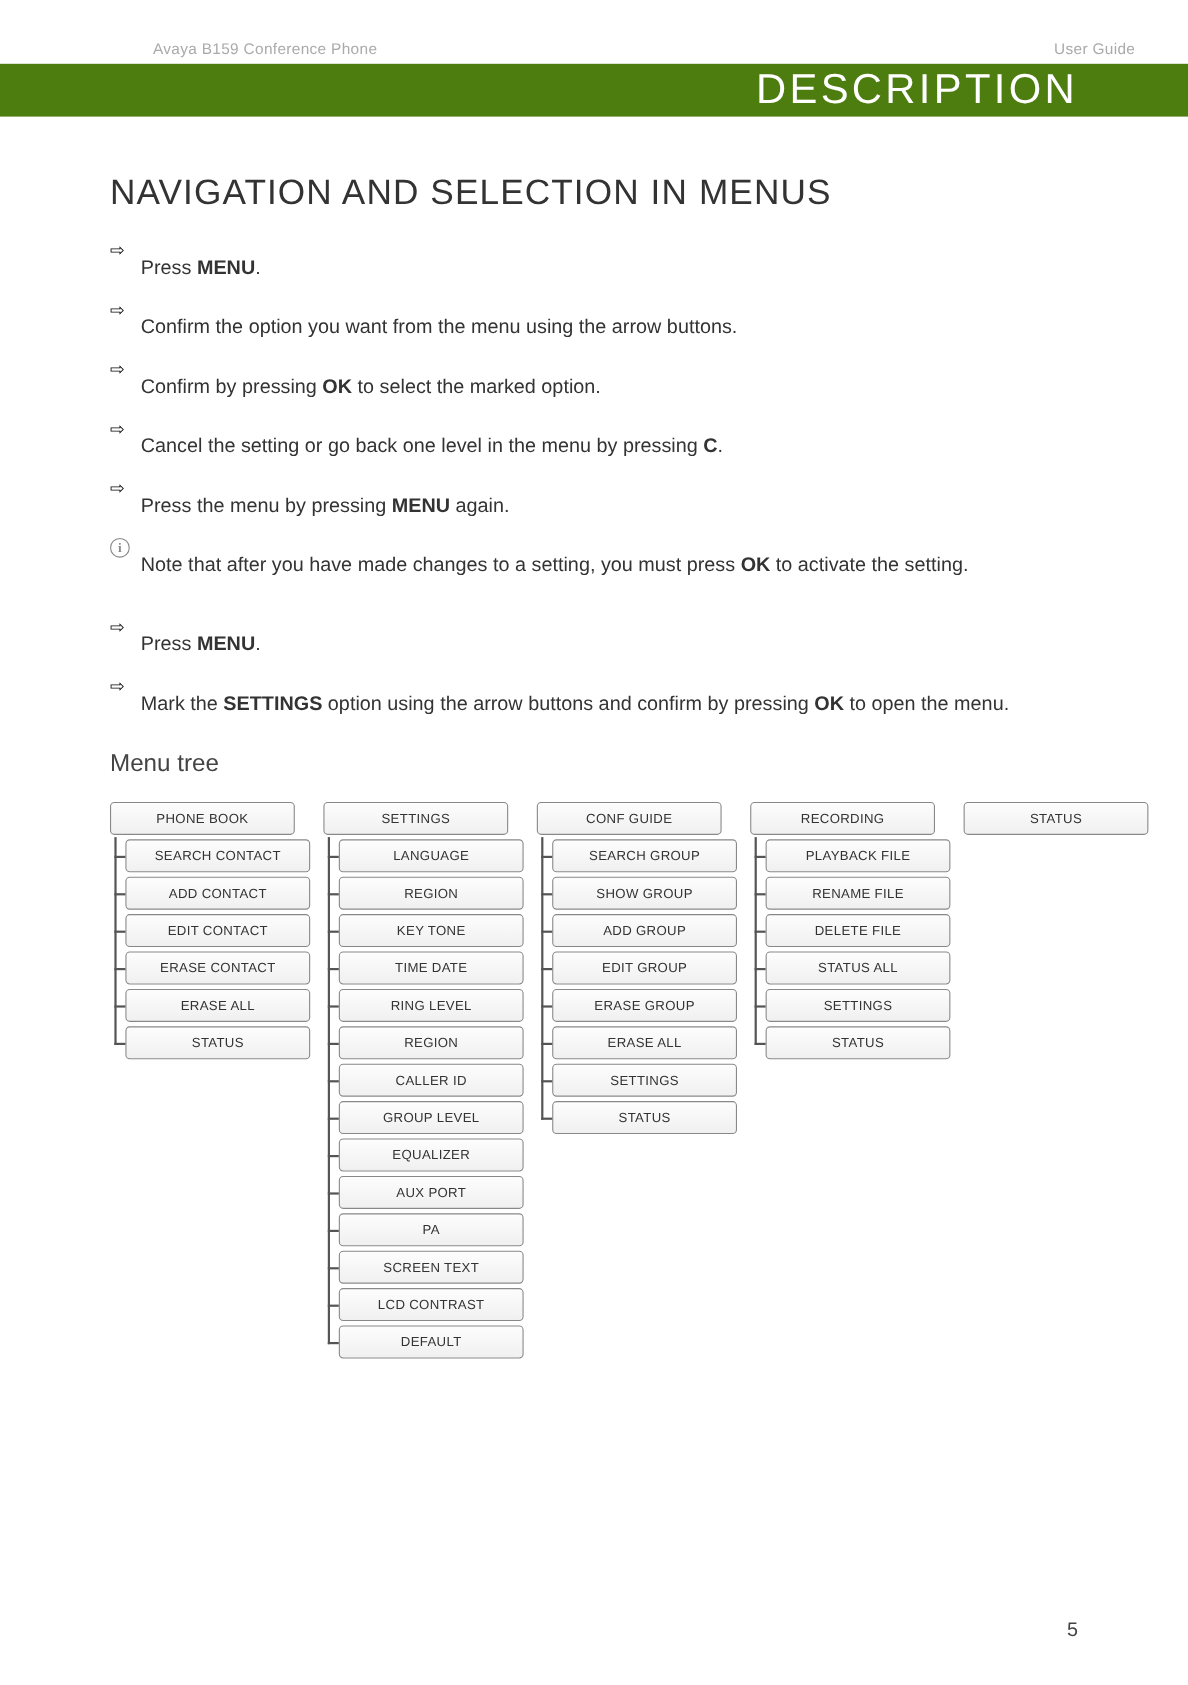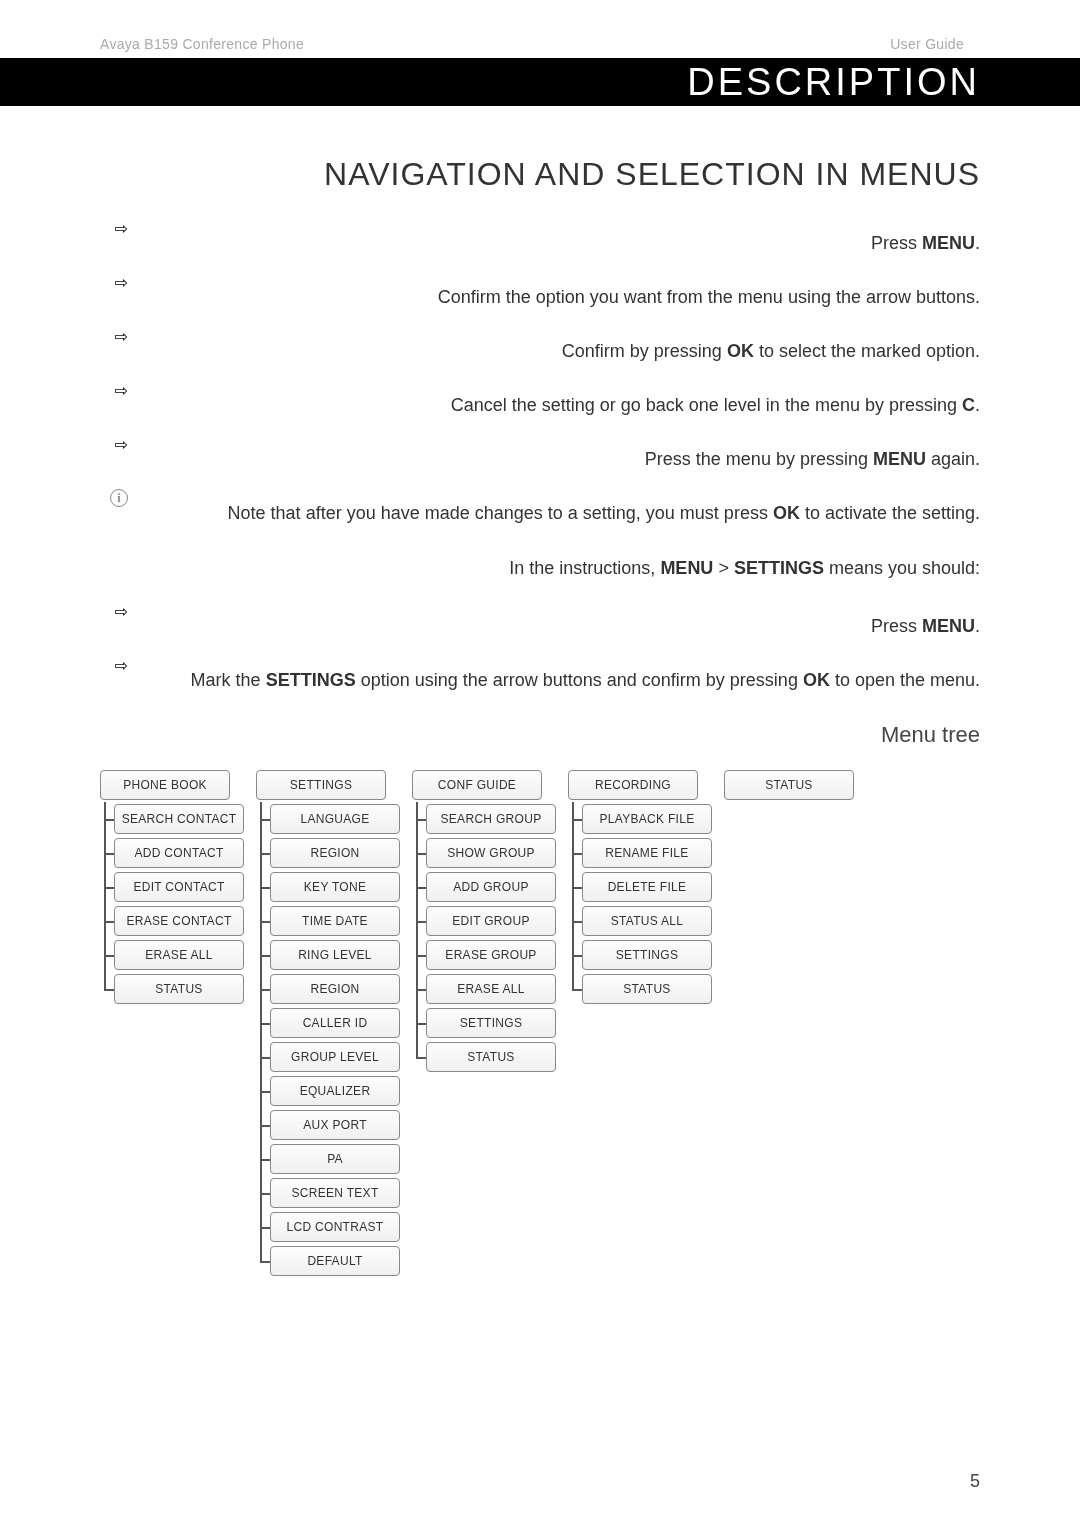--- a/index.html
+++ b/index.html
@@ -1,33 +1,33 @@
 <!DOCTYPE html>
 <html><head>
 <meta charset="utf-8">
 <style>
   * { box-sizing: border-box; margin: 0; padding: 0; }
   html, body { width: 1080px; background: #fff; font-family: Arial, Helvetica, sans-serif; color: #333; }
   .page { width: 1080px; min-height: 1532px; position: relative; }
-  .top-header { display: flex; justify-content: space-between; padding: 36px 116px 6px 100px; font-size: 14px; color: #aaa; letter-spacing: 0.3px; }
-  .band { background: #000000; height: 48px; display: flex; align-items: center; justify-content: flex-end; padding: 0 100px; }
+  .top-header { display: flex; justify-content: space-between; padding: 36px 48px 6px 100px; font-size: 14px; color: #aaa; letter-spacing: 0.3px; margin-left: 39px; }
+  .band { background: #4d7c0f; height: 48px; display: flex; align-items: center; justify-content: flex-end; padding: 0 100px; }
   .band-title { color: #fff; font-size: 38px; font-weight: 300; letter-spacing: 3px; font-stretch: condensed; }
-  .content { padding: 50px 100px 0 100px; text-align: right; }
+  .content { padding: 50px 100px 0 100px; }
   h1.main { font-size: 32px; font-weight: 400; letter-spacing: 1px; color: #333; margin-bottom: 20px; }
   .instr-list { list-style: none; margin-bottom: 28px; }
   .instr-list li { display: flex; align-items: flex-start; margin-bottom: 10px; font-size: 18px; line-height: 1.5; color: #333; }
   .instr-list li .marker { width: 28px; flex: 0 0 28px; color: #444; }
   .instr-list li .text { flex: 1; margin-top: 17px; }
   .instr-list li .text b, .para b { font-weight: 700; }
   .subhead { font-size: 22px; font-weight: 400; color: #444; margin-bottom: 12px; }
   .para { font-size: 18px; line-height: 1.5; margin-bottom: 14px; color: #333; }
   .tree-area { display: flex; gap: 12px; padding-top: 10px; }
   .col { display: flex; flex-direction: column; align-items: flex-start; }
   .node {
-    width: 130px; height: 30px; border: 1px solid #888; border-radius: 4px;
+    width: 168px; height: 30px; border: 1px solid #888; border-radius: 4px;
     display: flex; align-items: center; justify-content: center;
     font-size: 12px; letter-spacing: 0.3px; color: #333;
     background: linear-gradient(#fdfdfd, #f0f0f0);
     margin-bottom: 4px;
   }
   .node.head { margin-left: 0; }
   .subnodes { position: relative; padding-left: 14px; }
   .subnodes::before {
     content: ""; position: absolute; left: 4px; top: -2px; bottom: 17px;
     width: 2px; background: #555;
@@ -82,23 +82,20 @@
       <li>
         <span class="marker"><span class="arrow-icon">⇨</span></span>
         <span class="text"><span>Press the menu by pressing </span><b>MENU</b><span> again.</span></span>
       </li>
       <li>
         <span class="marker"><span class="info-icon">i</span></span>
         <span class="text"><span>Note that after you have made changes to a setting, you must press </span><b>OK</b><span> to activate the setting.</span></span>
       </li>
     </ul>
 
-    <p class="para">
-      <span>In the instructions,  </span><b>MENU</b><span> &gt; </span><b>SETTINGS</b><span> means you should:</span>
-    </p>
 
     <ul class="instr-list">
       <li>
         <span class="marker"><span class="arrow-icon">⇨</span></span>
         <span class="text"><span>Press </span><b>MENU</b><span>.</span></span>
       </li>
       <li>
         <span class="marker"><span class="arrow-icon">⇨</span></span>
         <span class="text"><span>Mark the </span><b>SETTINGS</b><span> option using the arrow buttons and confirm by pressing </span><b>OK</b><span> to open the menu.</span></span>
       </li>

